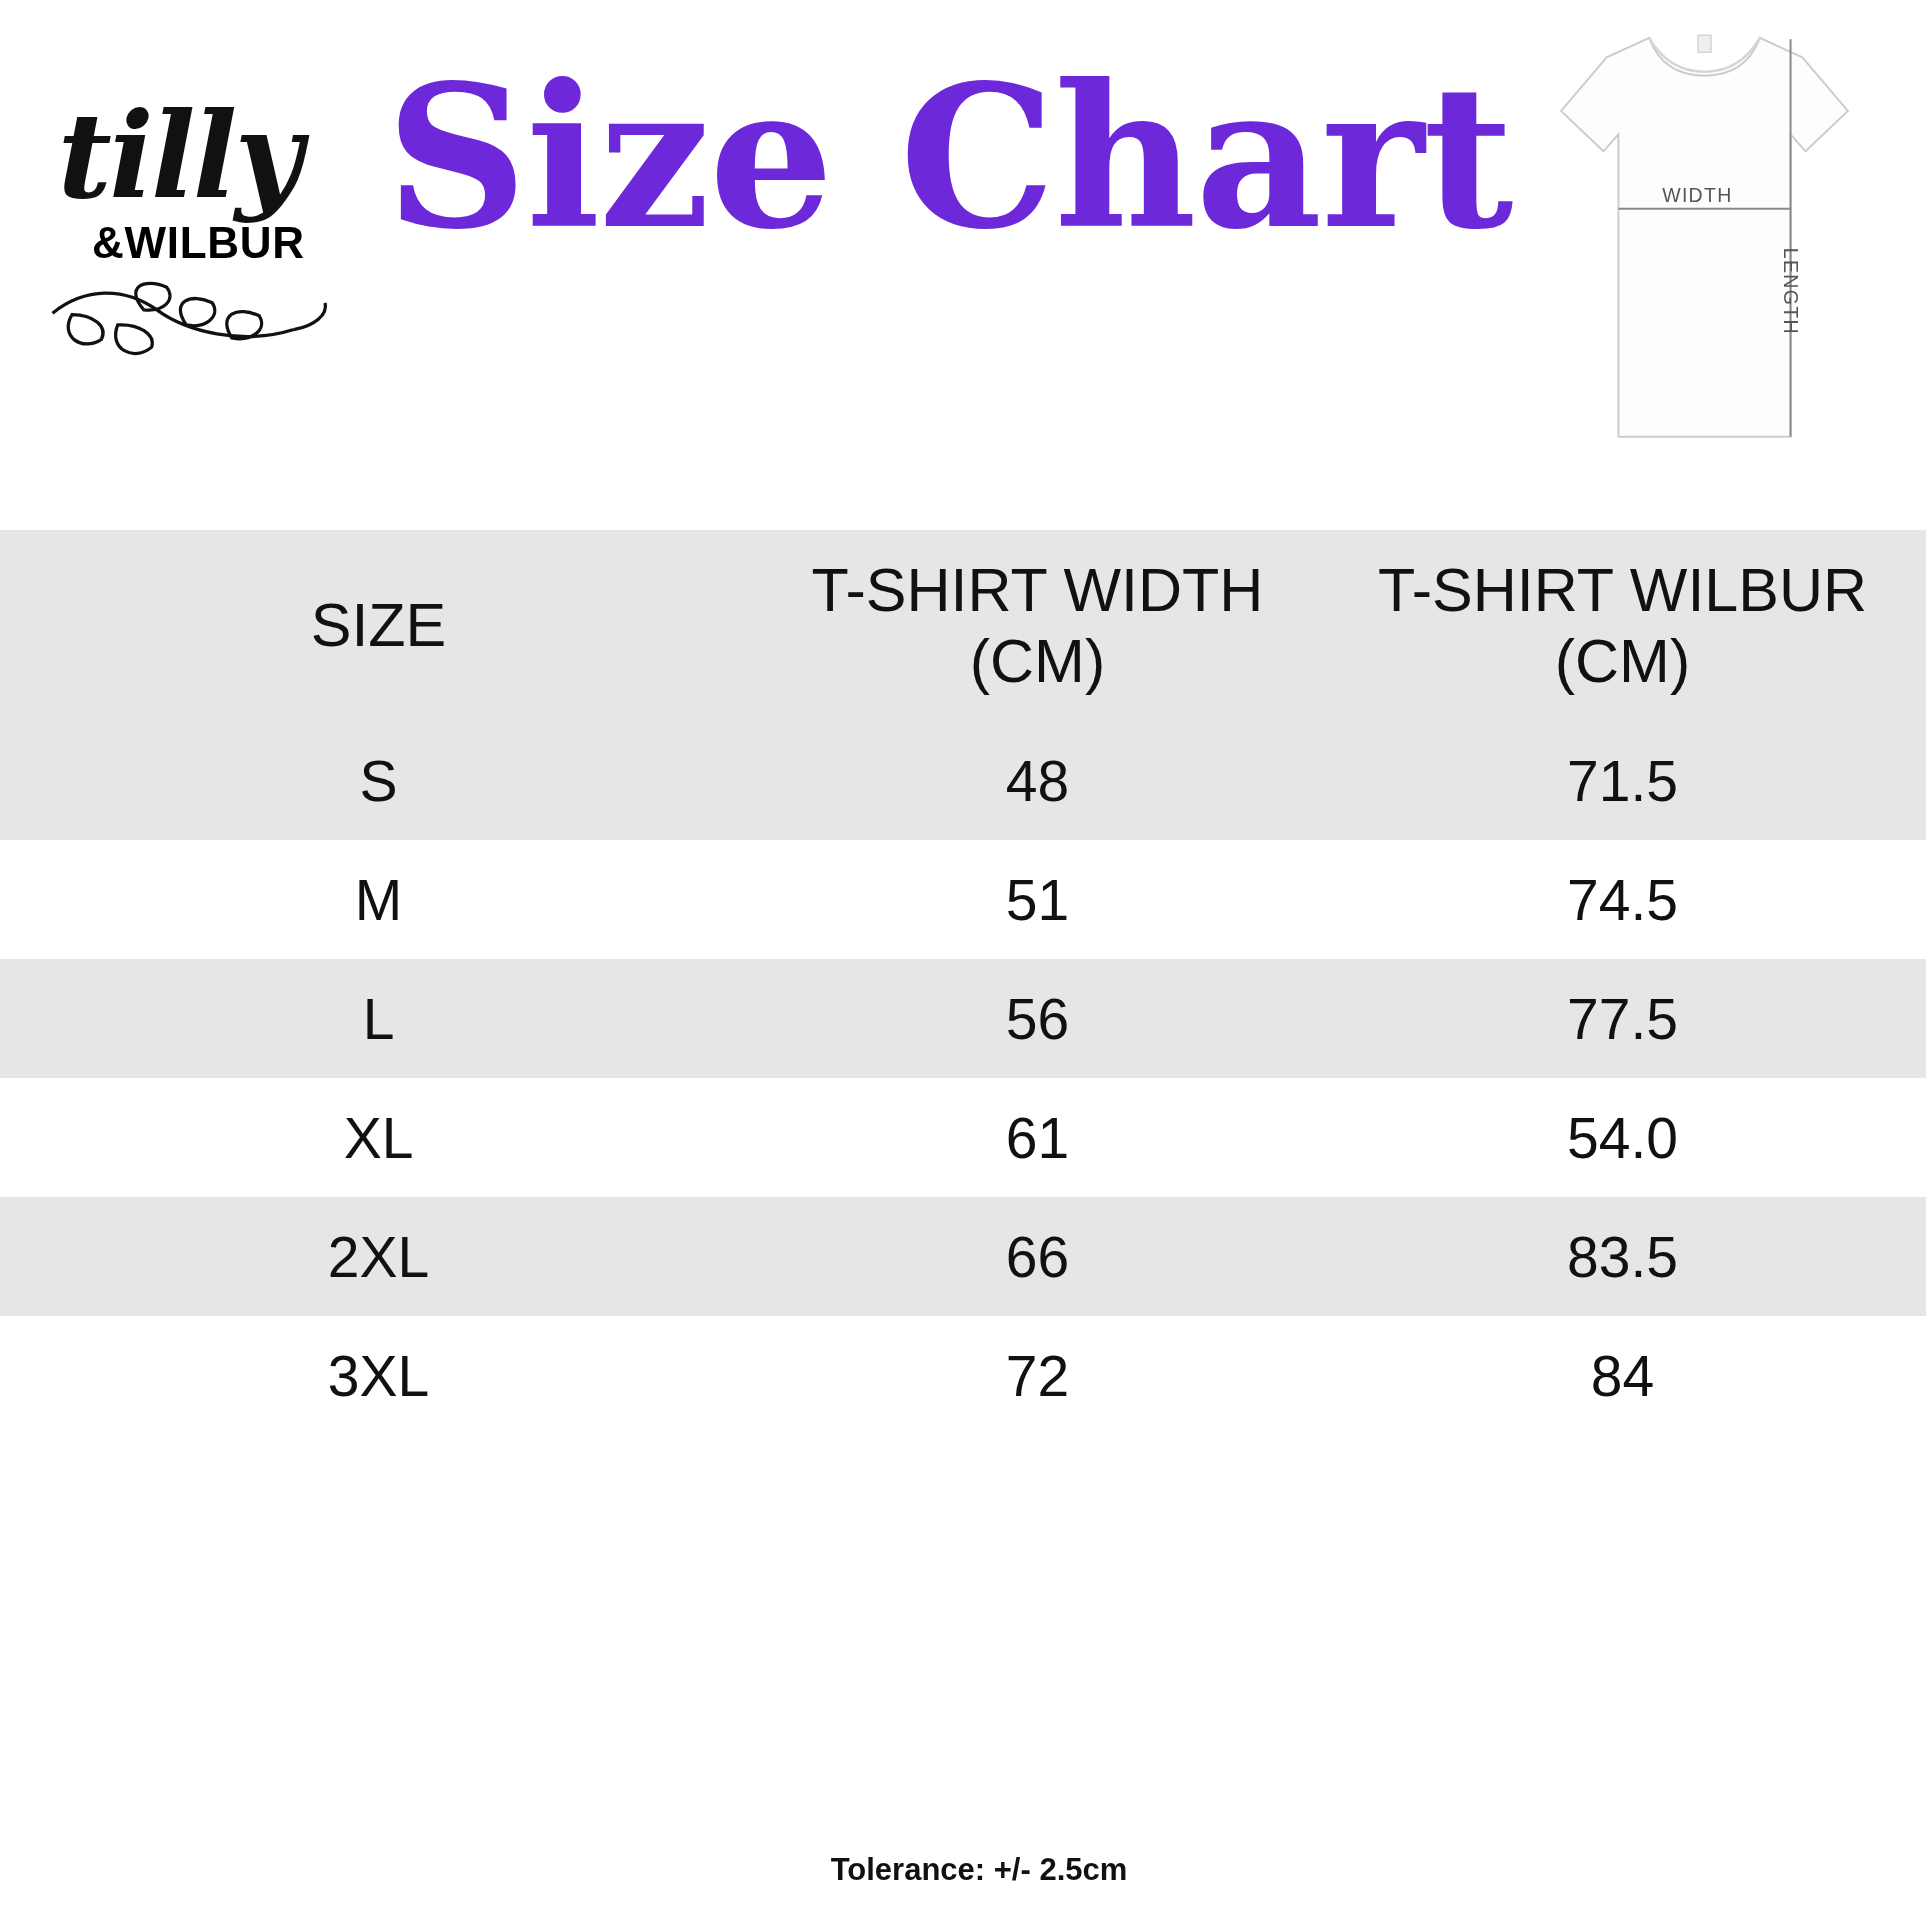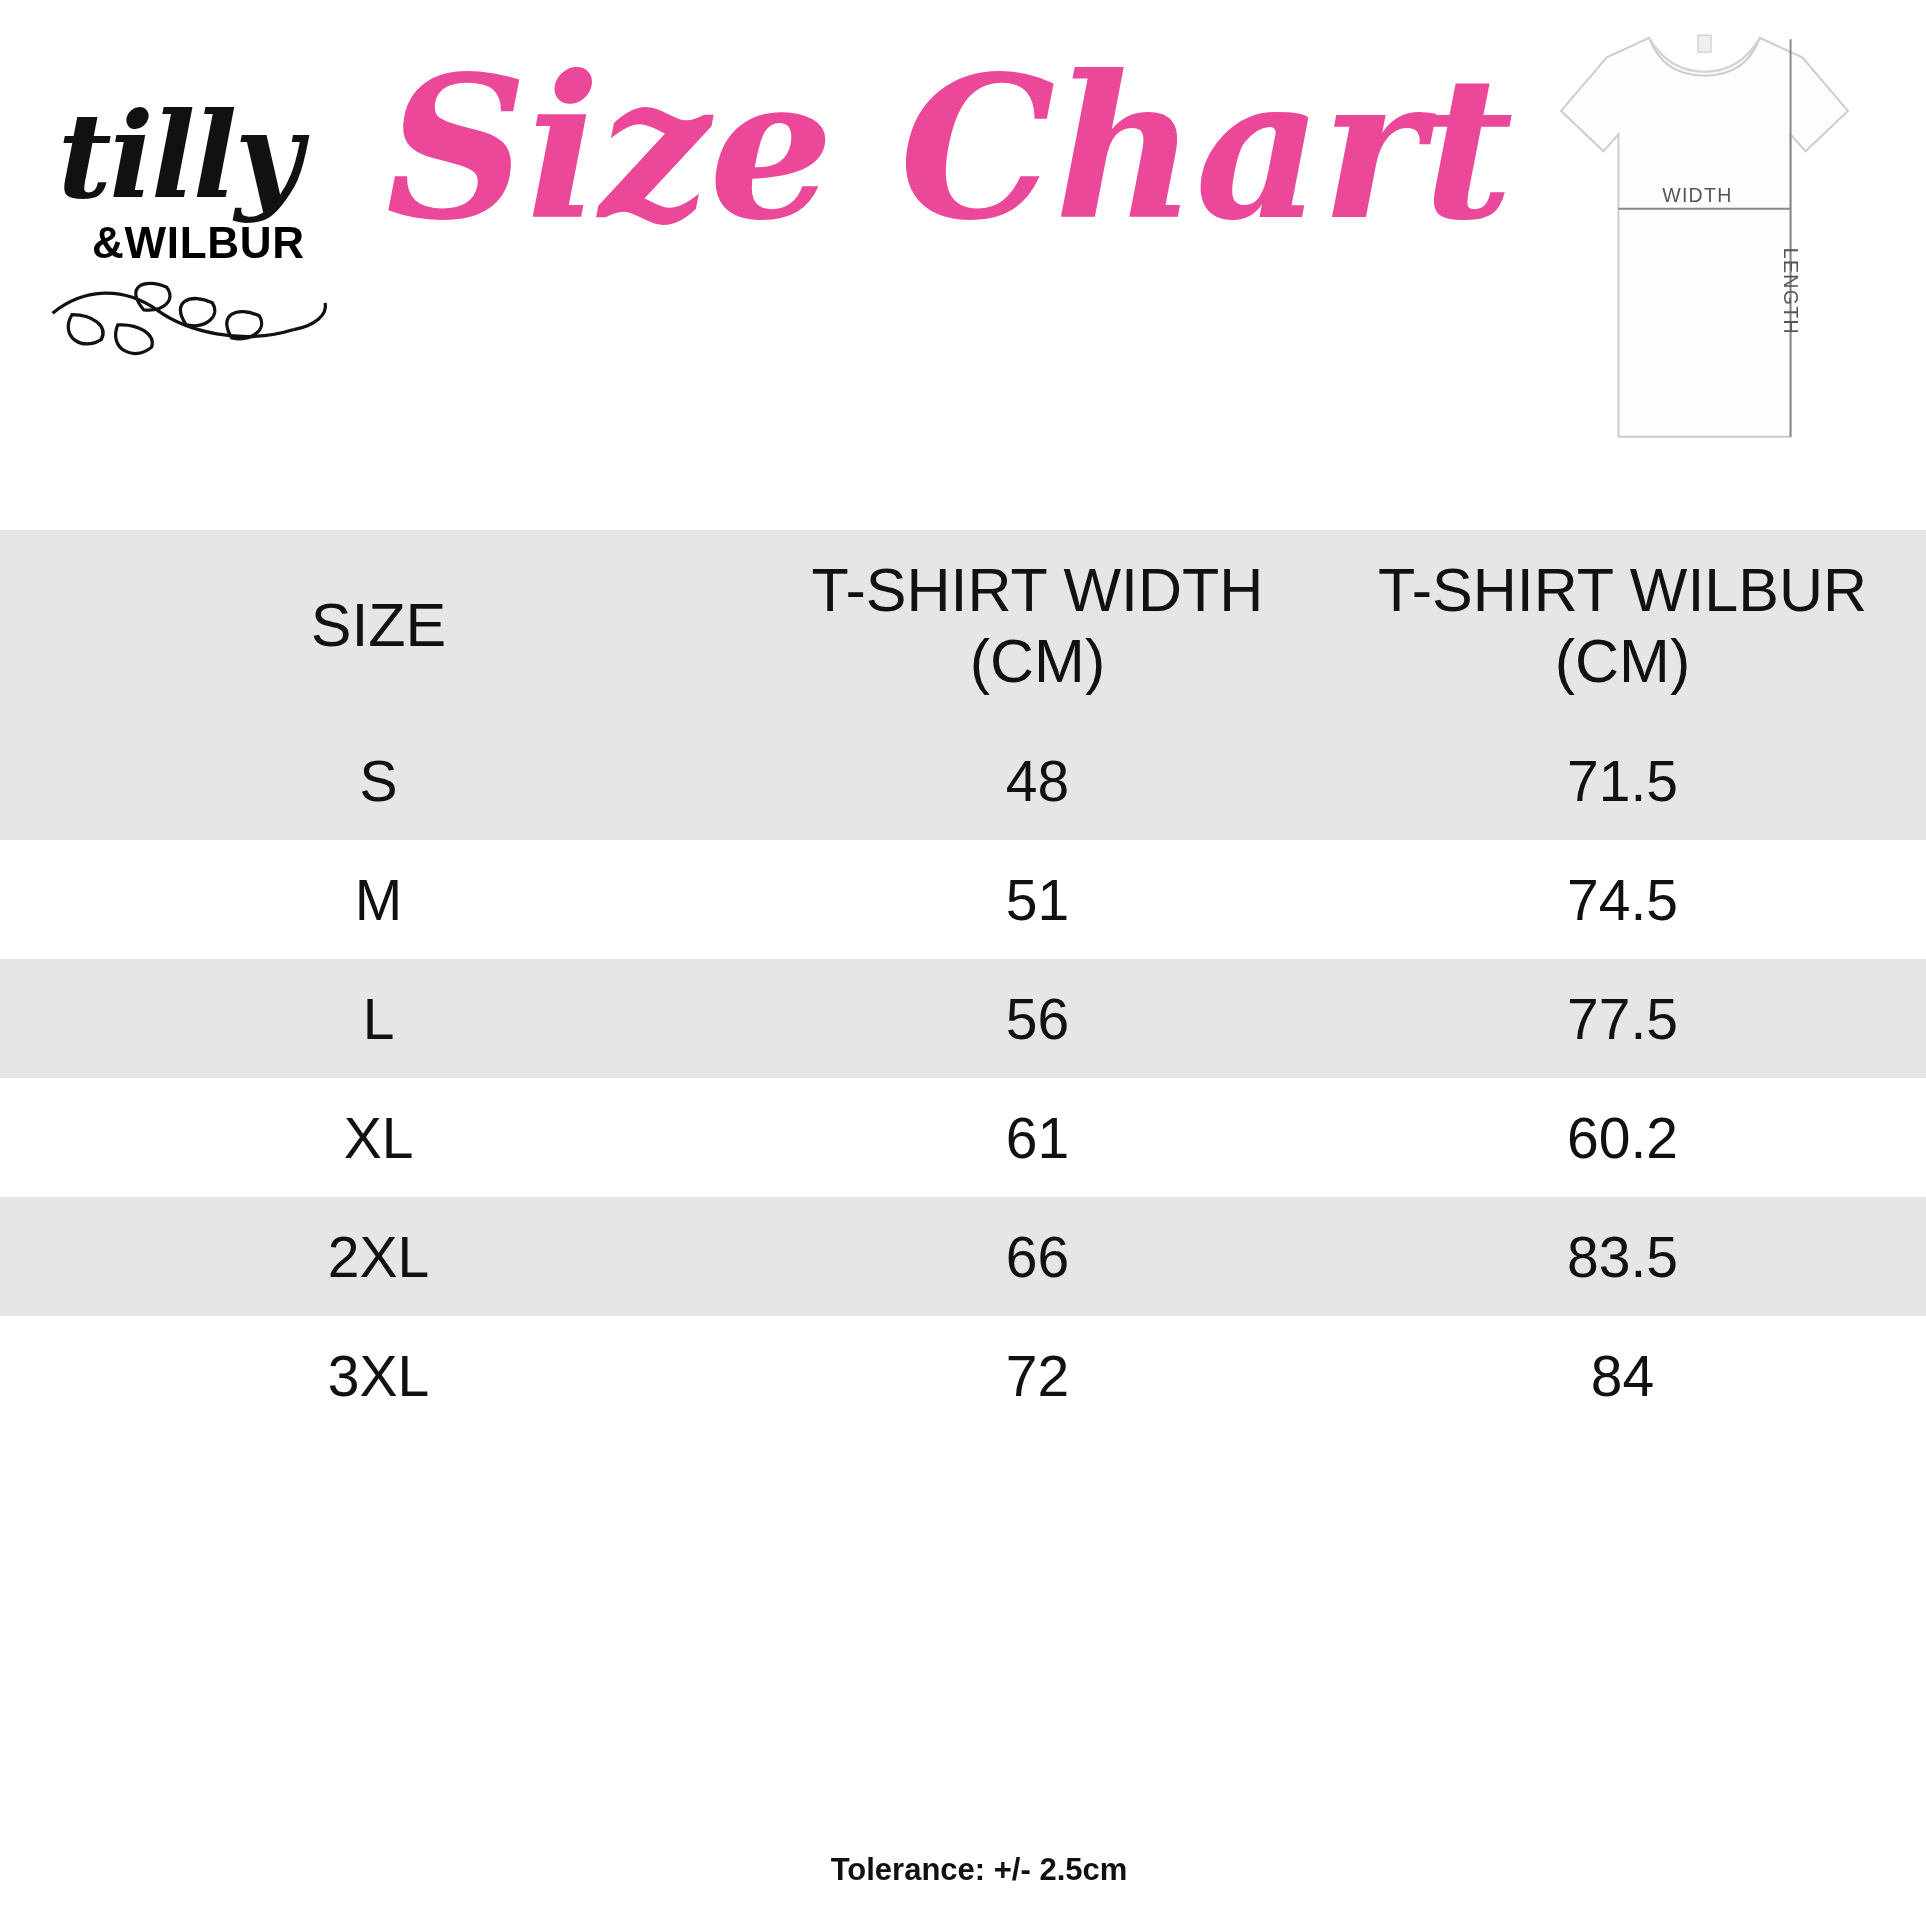--- a/index.html
+++ b/index.html
@@ -62,27 +62,26 @@
   .title-top {
     font-family: "Liberation Sans", sans-serif;
     font-size: 91px;
     font-weight: 400;
     letter-spacing: 1.3px;
     line-height: 1.05;
     color: #111;
   }
   .title-main {
     font-family: "DejaVu Serif", serif;
-    font-style: italic;
     font-weight: 700;
     font-size: 196px;
     line-height: 1.1;
     letter-spacing: -1.3px;
-    color: #ec4899;
-    margin-top: 15px;
+    color: #6d28d9;
+    margin-top: 24px;
   }
 
   .shirt-wrap {
     position: absolute;
     right: 52px;
     top: 13px;
     width: 339px;
     height: 450px;
   }
 
@@ -212,21 +211,21 @@
       <td>74.5</td>
     </tr>
     <tr class="shade">
       <td class="size-cell">L</td>
       <td>56</td>
       <td>77.5</td>
     </tr>
     <tr class="plain">
       <td class="size-cell">XL</td>
       <td>61</td>
-      <td>60.2</td>
+      <td>54.0</td>
     </tr>
     <tr class="shade">
       <td class="size-cell">2XL</td>
       <td>66</td>
       <td>83.5</td>
     </tr>
     <tr class="plain">
       <td class="size-cell">3XL</td>
       <td>72</td>
       <td>84</td>

